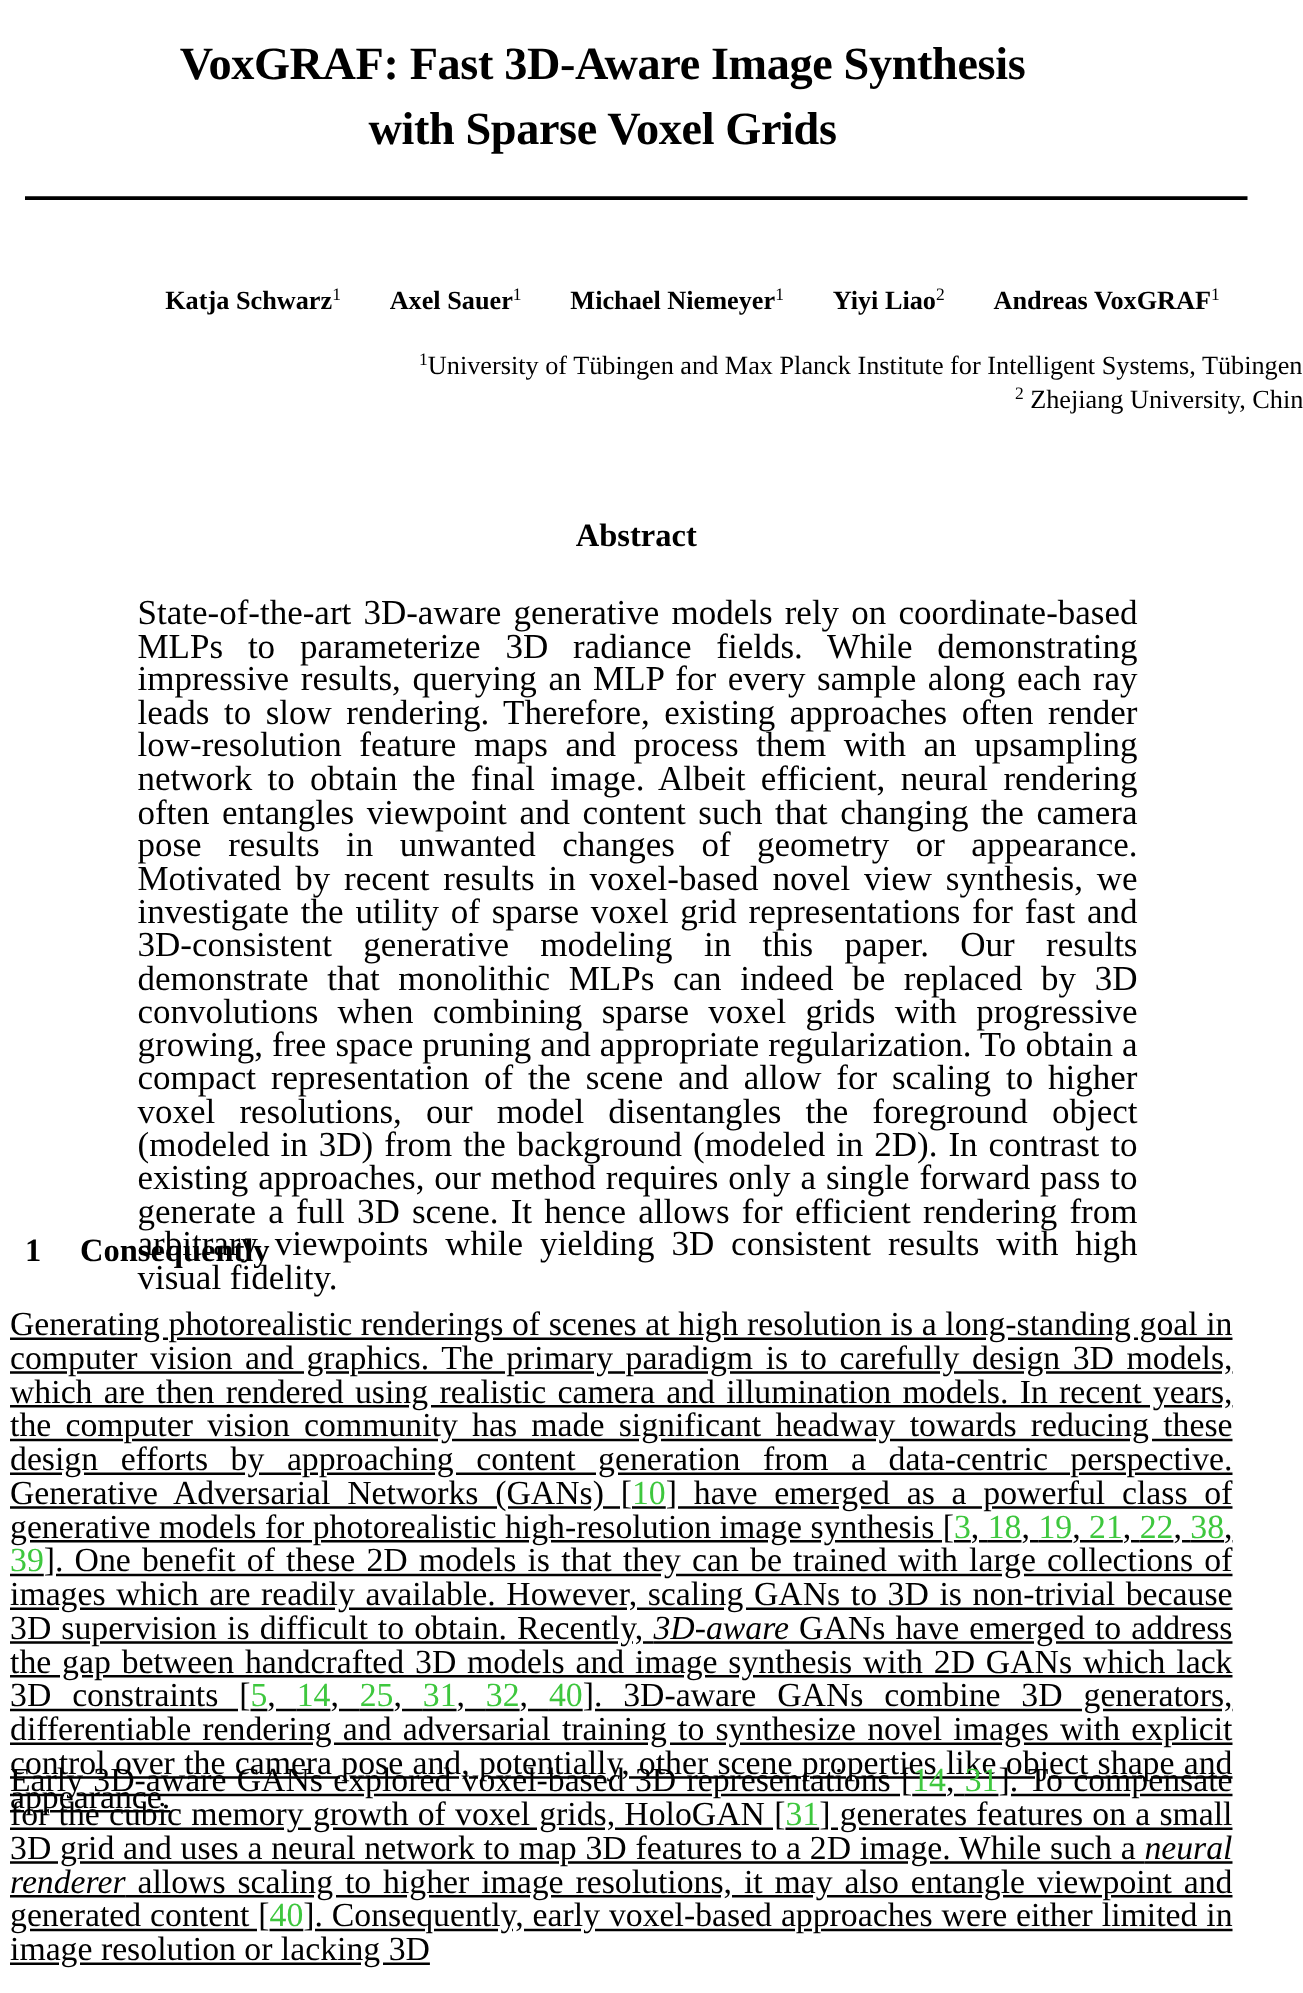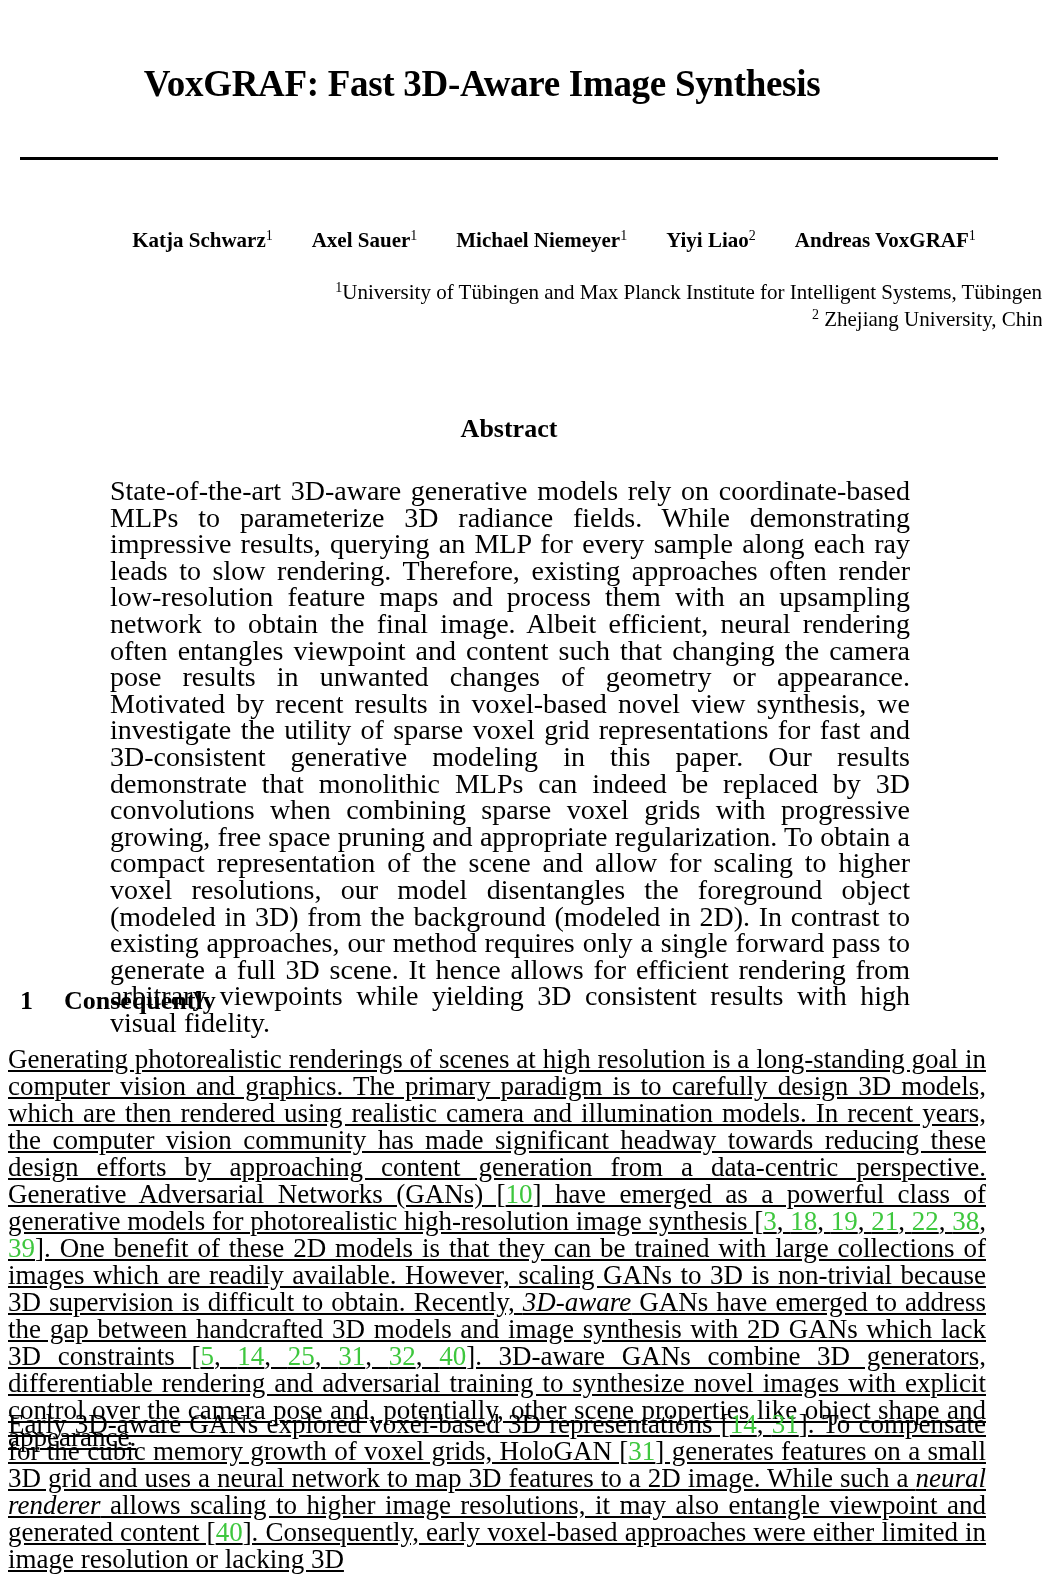--- a/index.html
+++ b/index.html
@@ -4,21 +4,20 @@
 <style>
   html, body { margin: 0; padding: 0; background: #ffffff; }
   body {
     width: 1042px; height: 1594px; overflow: hidden; position: relative;
     font-family: "Liberation Serif", "DejaVu Serif", serif; color: #000;
   }
   .title {
     position: absolute; left: 0; width: 964px; top: 26px;
     text-align: center; font-weight: bold; font-size: 37px; line-height: 52px;
     letter-spacing: -0.3px;
-    margin-top: 32px;
   }
   .rule {
     position: absolute; left: 20px; width: 978px; top: 157px; height: 3px; background: #000;
   }
   .authors {
     position: absolute; left: 0; width: 1020px; top: 228px;
     display: flex; justify-content: center; gap: 39px;
     font-weight: bold; font-size: 21px; padding-left: 44px;
   }
   .author sup { font-weight: normal; font-size: 14px; vertical-align: 7px; line-height: 0; }
@@ -43,20 +42,21 @@
     font-size: 27px; line-height: 27px; text-align: justify; text-decoration: underline;
   }
   .cite { color: #3ec73e; }
   em { font-style: italic; }
 </style>
 </head>
 <body>
 
 <div class="title">
   <div>VoxGRAF: Fast 3D-Aware Image Synthesis</div>
+  <div>with Sparse Voxel Grids</div>
 </div>
 
 <div class="rule"></div>
 
 <div class="authors">
   <span class="author"><span>Katja Schwarz</span><sup>1</sup></span>
   <span class="author"><span>Axel Sauer</span><sup>1</sup></span>
   <span class="author"><span>Michael Niemeyer</span><sup>1</sup></span>
   <span class="author"><span>Yiyi Liao</span><sup>2</sup></span>
   <span class="author"><span>Andreas VoxGRAF</span><sup>1</sup></span>

